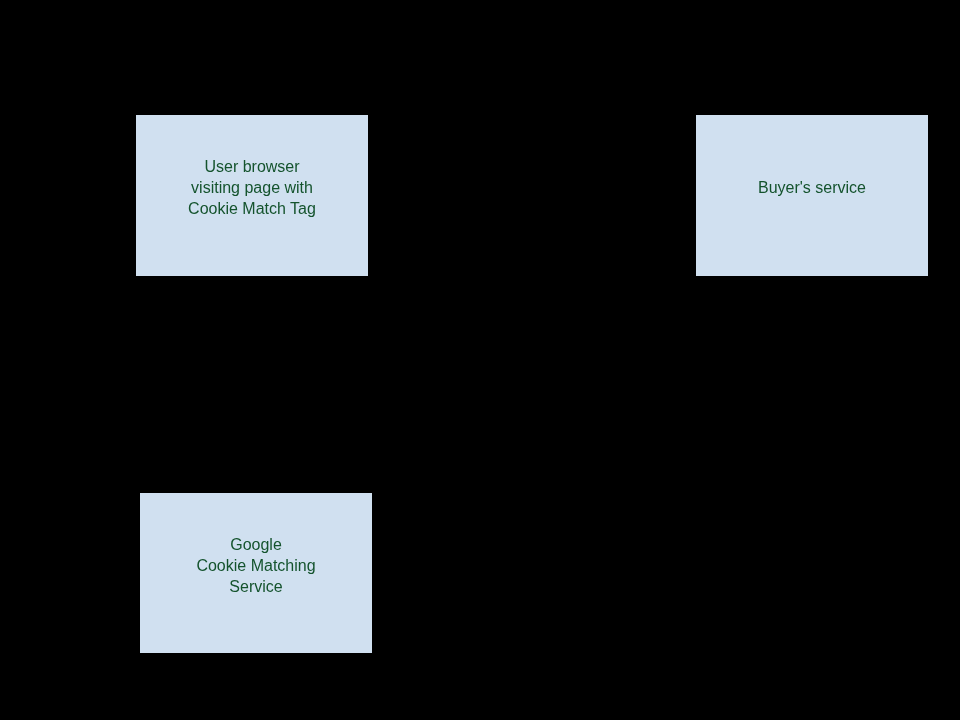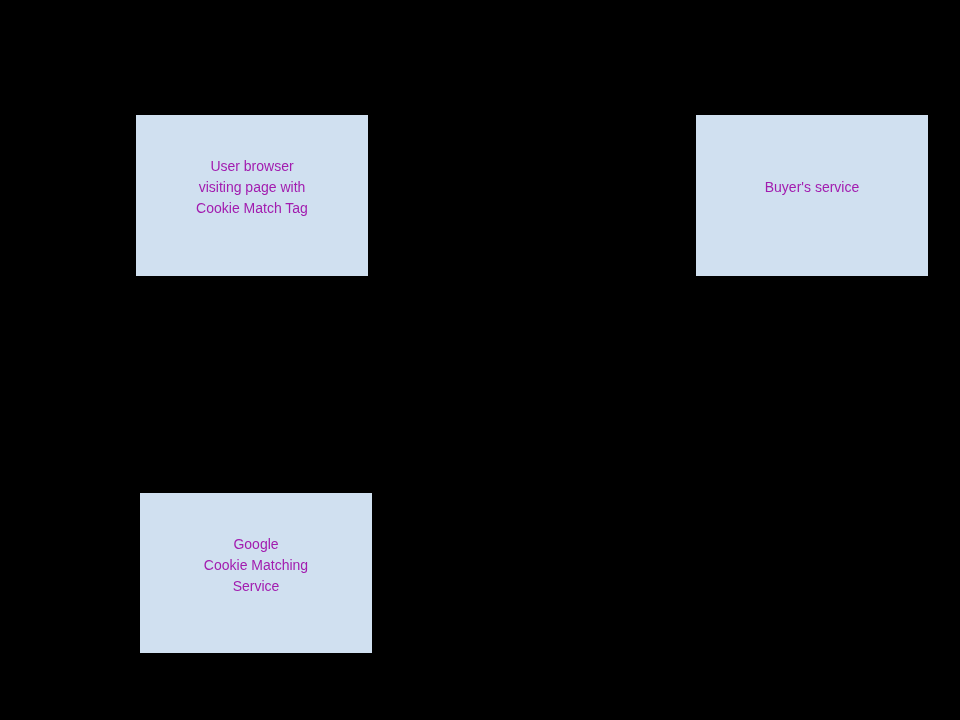--- a/index.html
+++ b/index.html
@@ -21,22 +21,22 @@
   .node {
     position: absolute;
     box-sizing: border-box;
     background: #d0e0f0;
     display: flex;
     align-items: center;
     justify-content: center;
     text-align: center;
   }
   .node-label {
-    color: #a21caf;
-    font-size: 14px;
+    color: #14532d;
+    font-size: 16px;
     line-height: 21px;
     font-family: "Liberation Sans", "DejaVu Sans", sans-serif;
     white-space: pre-line;
     
     transform: translateY(-8px);
   }
   
   #node-user-browser {
     left: 136px;
     top: 115px;

